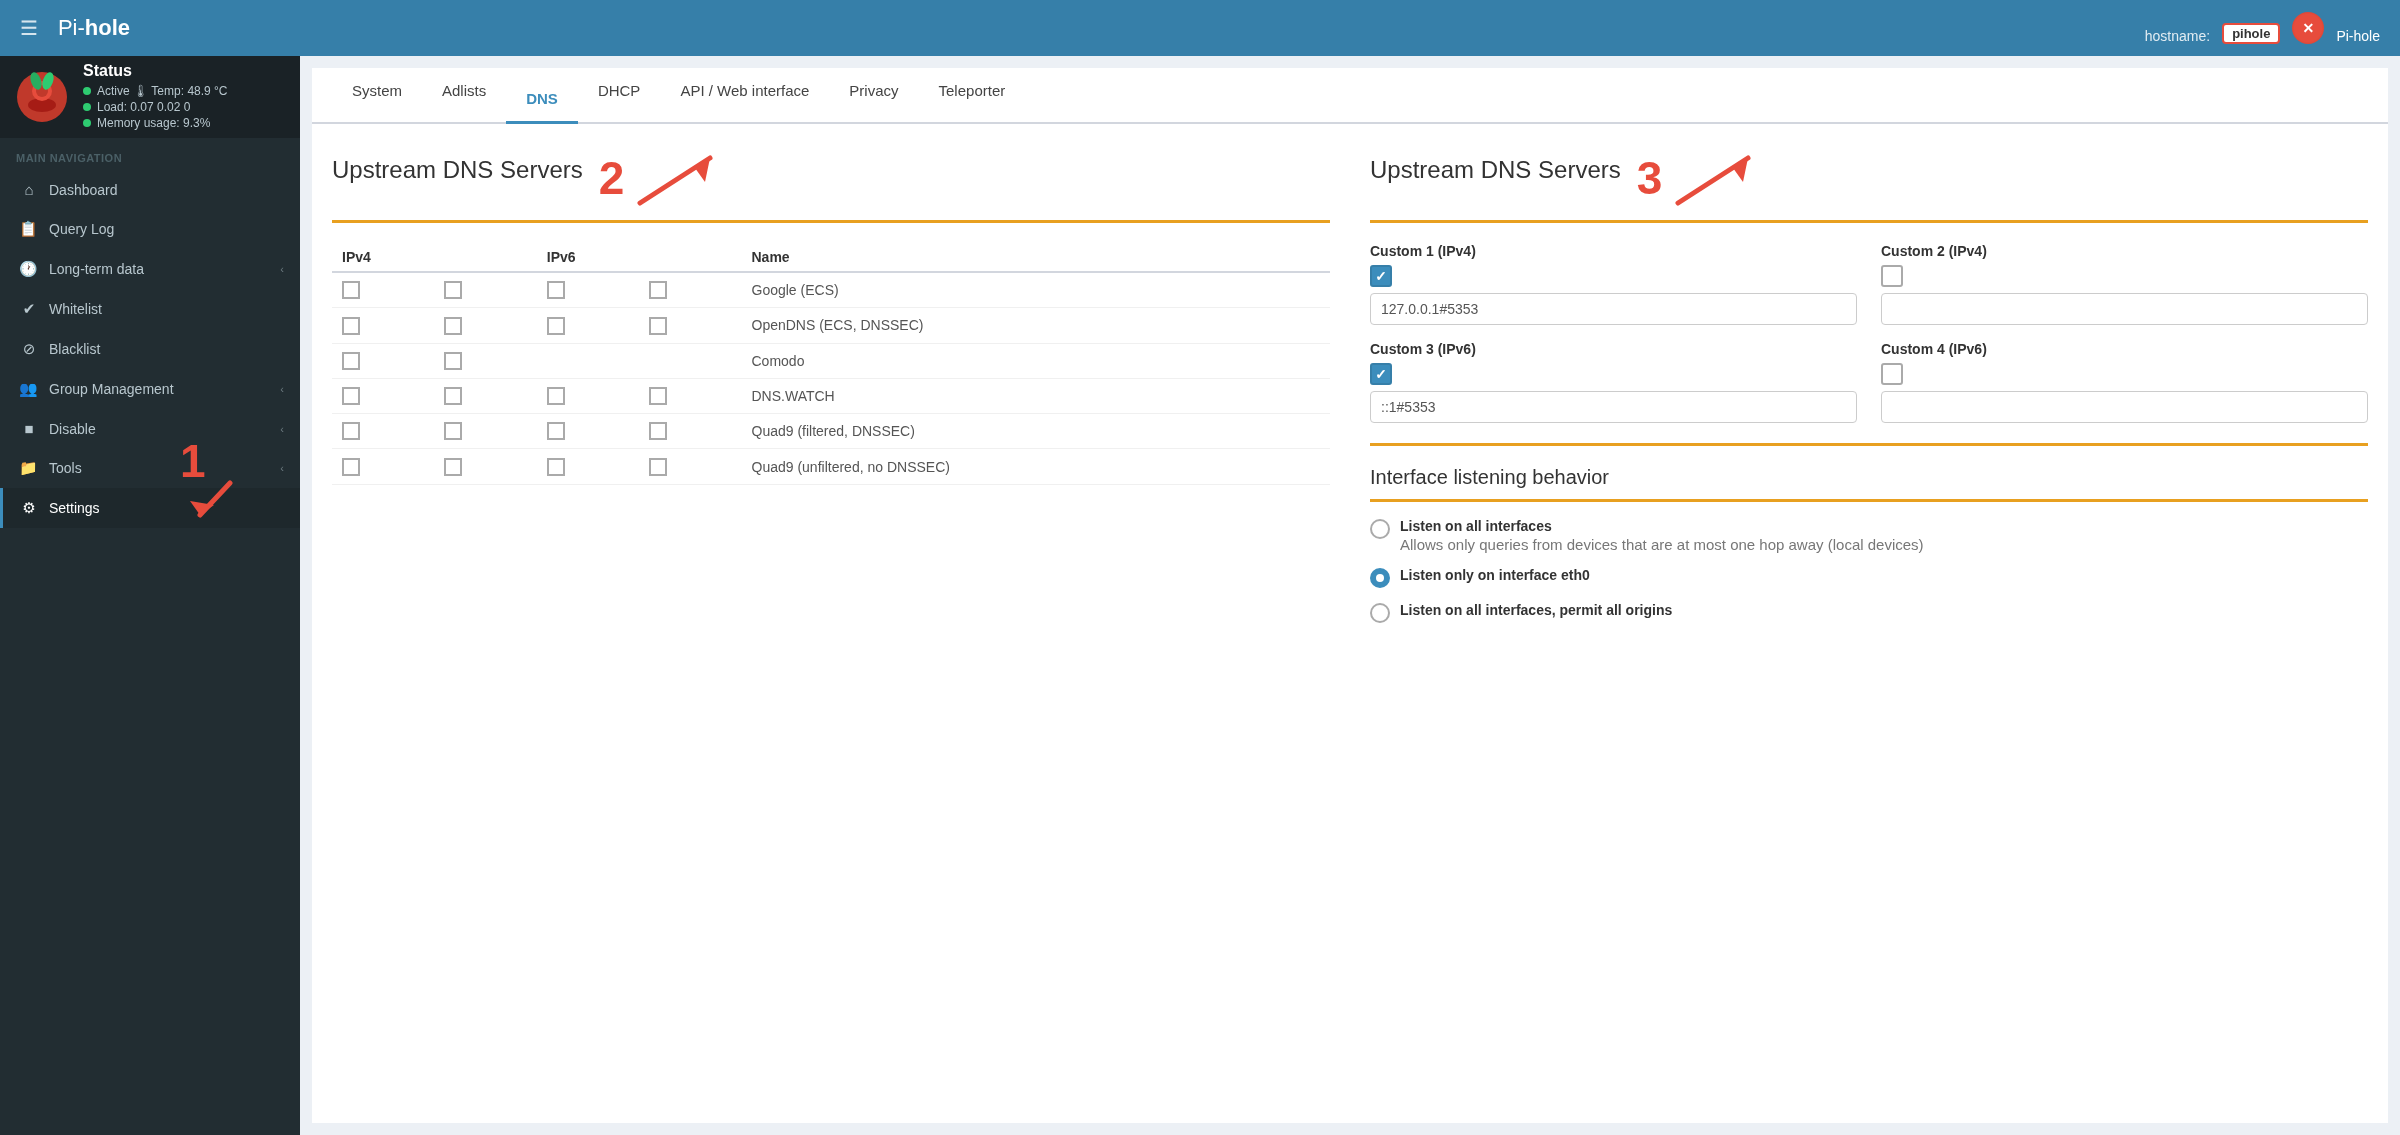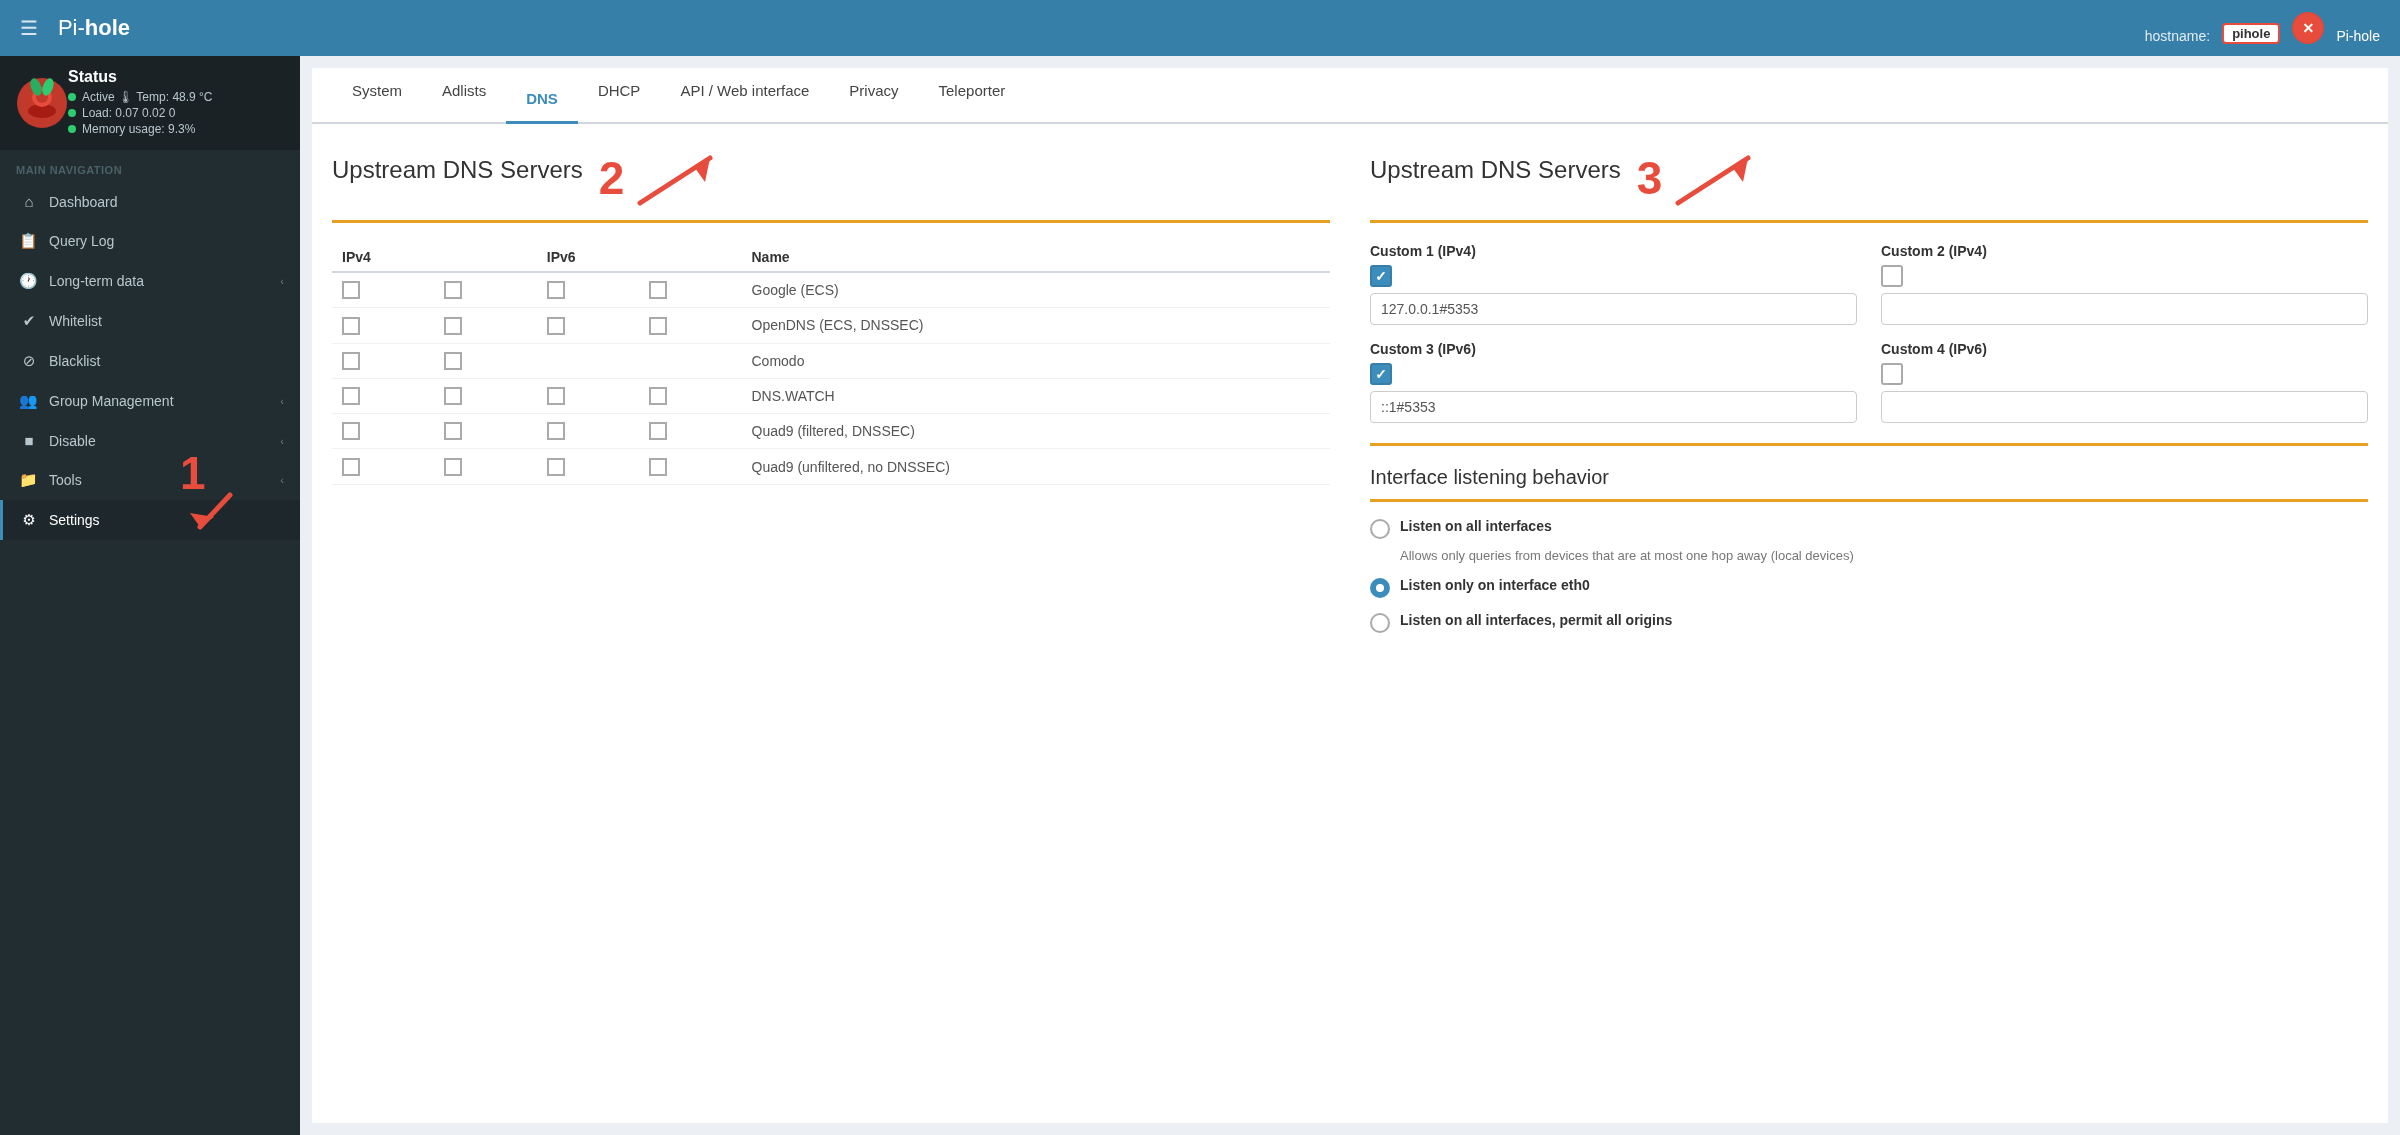--- a/index.html
+++ b/index.html
@@ -51,24 +51,24 @@
     
     .sidebar {
       width: 300px;
       background: #222d32;
       color: #b8c7ce;
       flex-shrink: 0;
       overflow-y: auto;
     }
     .sidebar-user-panel {
       background: #1a2226;
-      padding: 12px 16px;
+      padding: 6px 16px;
       display: flex;
       align-items: center;
-      gap: 0;
+      gap: 15px;
     }
     .pihole-logo {
       width: 52px; height: 52px;
       position: relative;
       flex-shrink: 0;
     }
     .pihole-logo svg { width: 52px; height: 52px; }
     .user-info { flex: 1; }
     .user-info .status-title { color: white; font-weight: 700; font-size: 16px; margin-bottom: 4px; }
     .status-line { display: flex; align-items: center; gap: 6px; font-size: 12px; color: #b8c7ce; margin-bottom: 2px; }
@@ -260,21 +260,21 @@
       background: #3c8dbc;
     }
     .radio-circle.selected::after {
       content: '';
       width: 8px; height: 8px;
       background: white;
       border-radius: 50%;
     }
     .radio-text { flex: 1; }
     .radio-text strong { font-weight: 700; font-size: 14px; color: #333; }
-    .radio-desc { font-size: 13px; color: #777; margin-top: 14px; }
+    .radio-desc { font-size: 15px; color: #777; margin-top: 2px; }
     .content-relative { position: relative; }
 
     .num-label {
       font-size: 46px;
       font-weight: 900;
       color: #e74c3c;
       line-height: 1;
       font-family: Arial, sans-serif;
     }
   </style>

